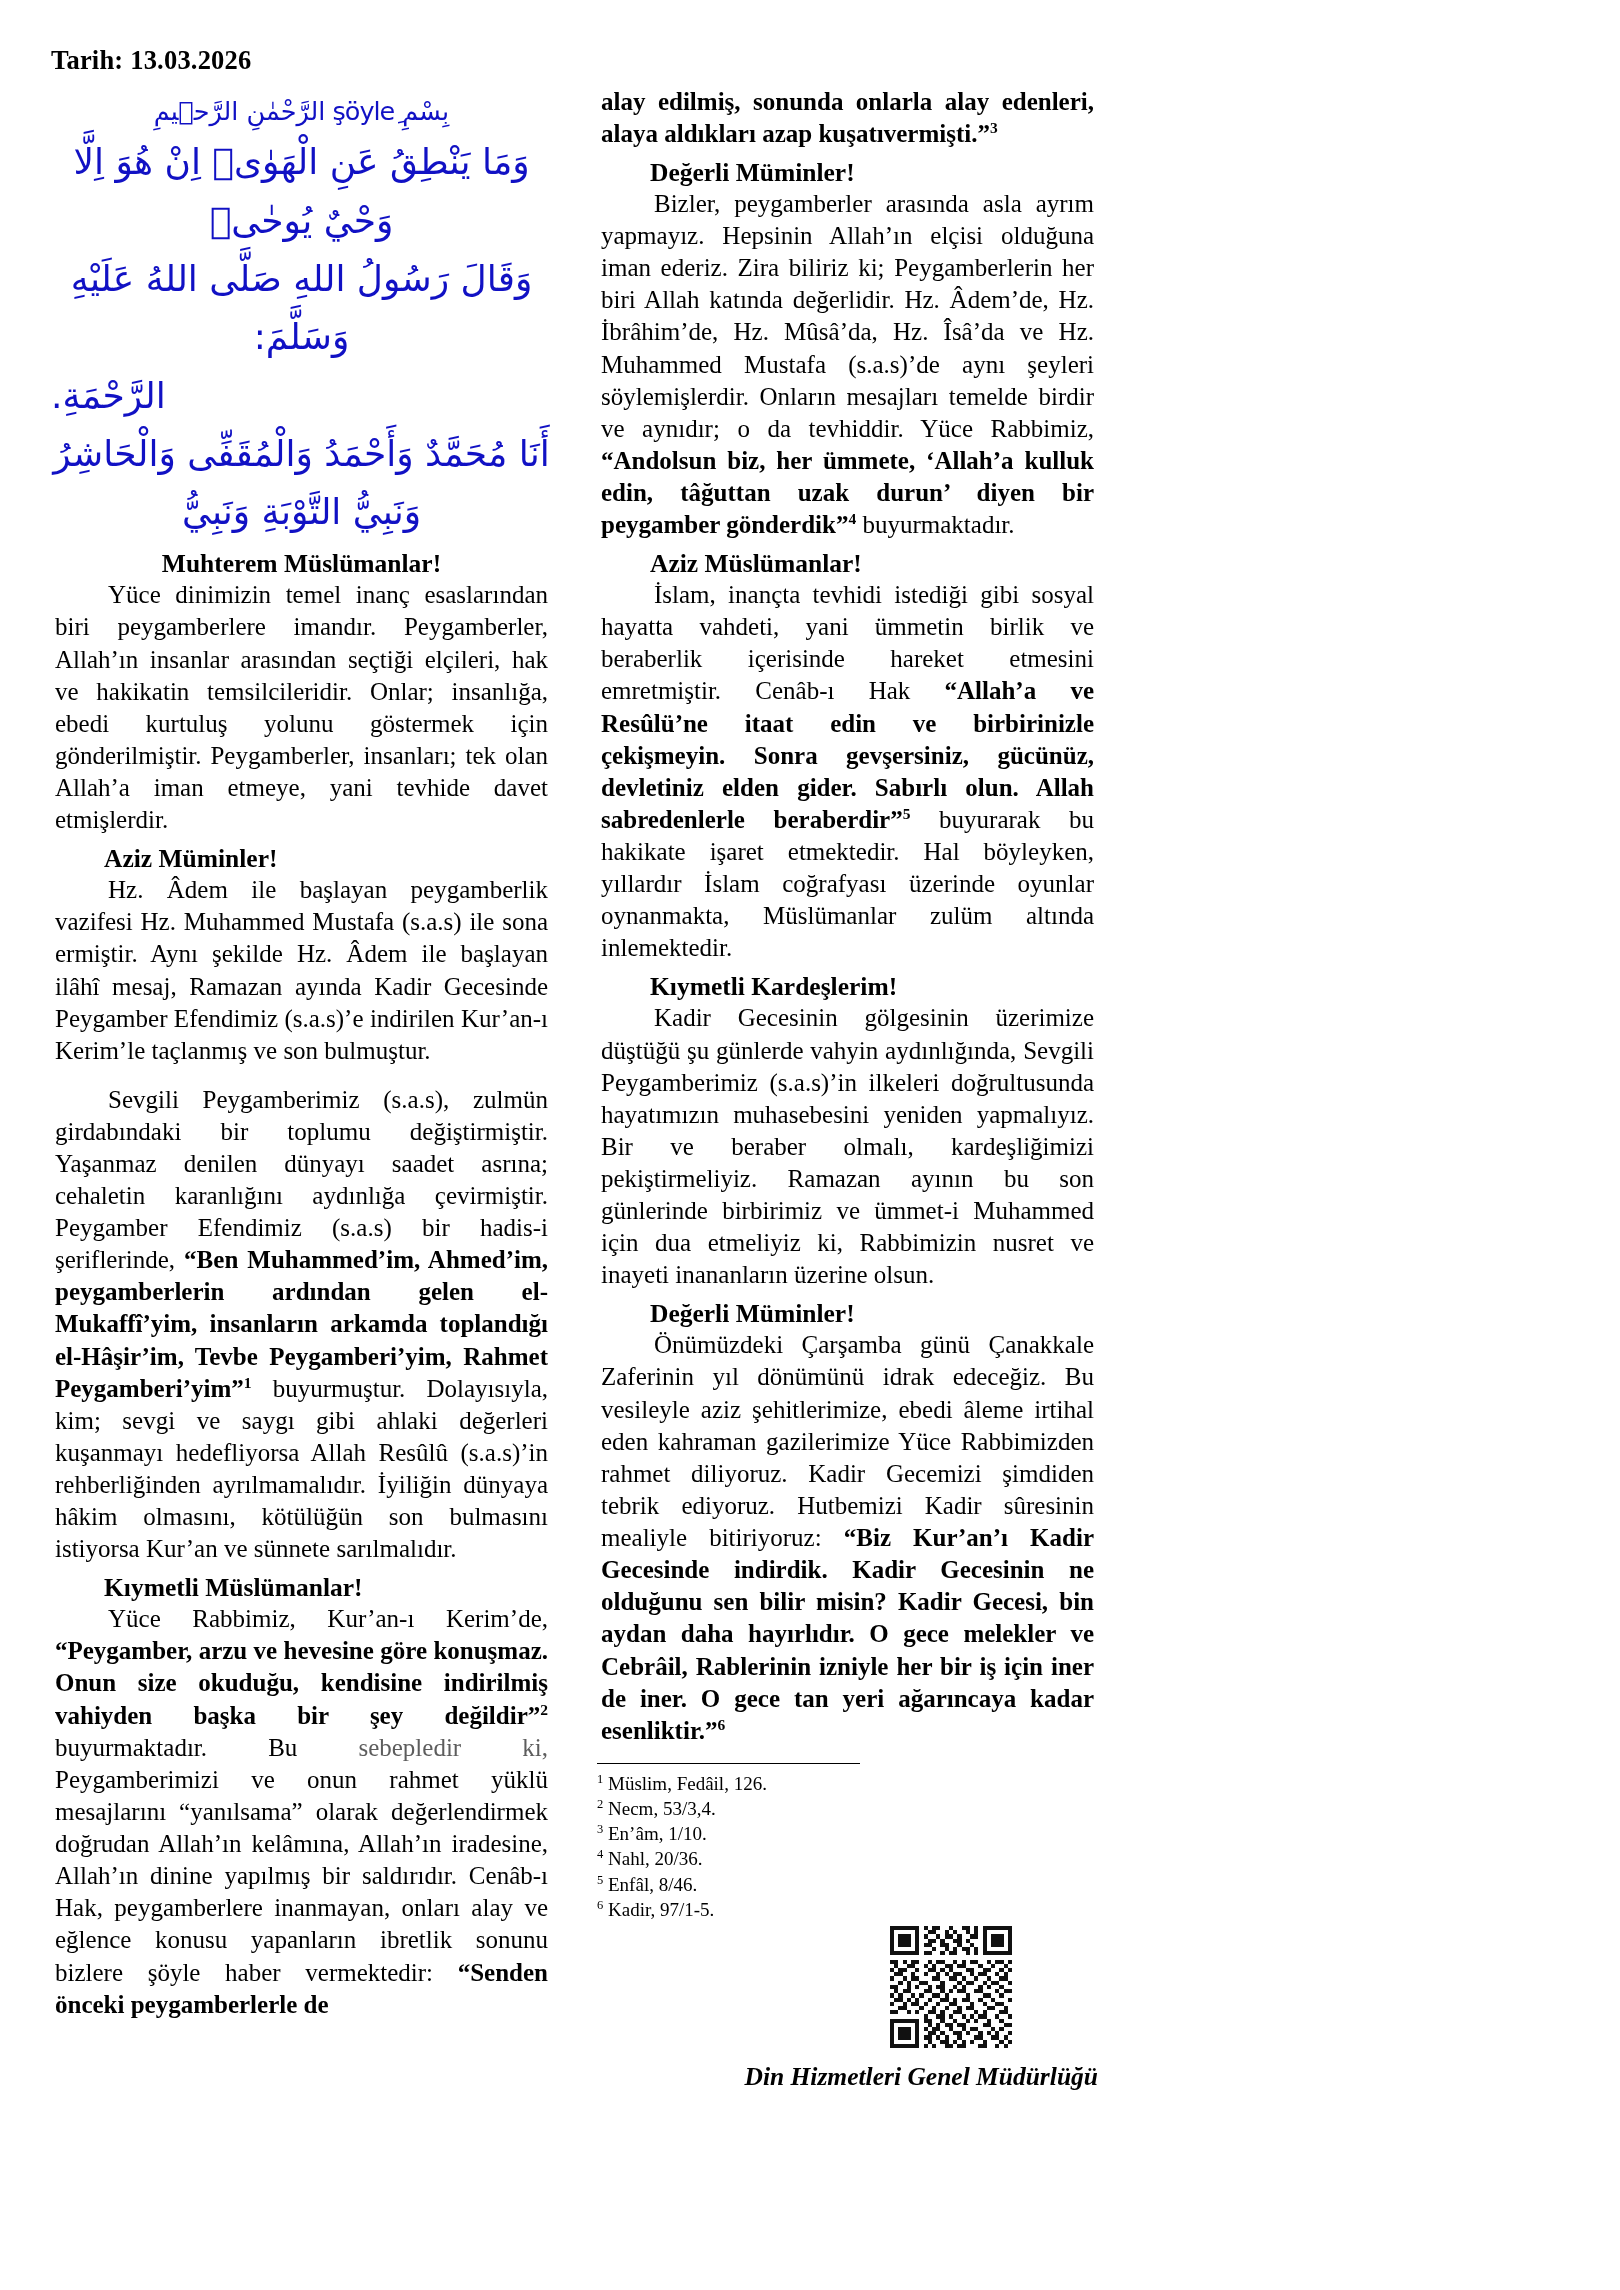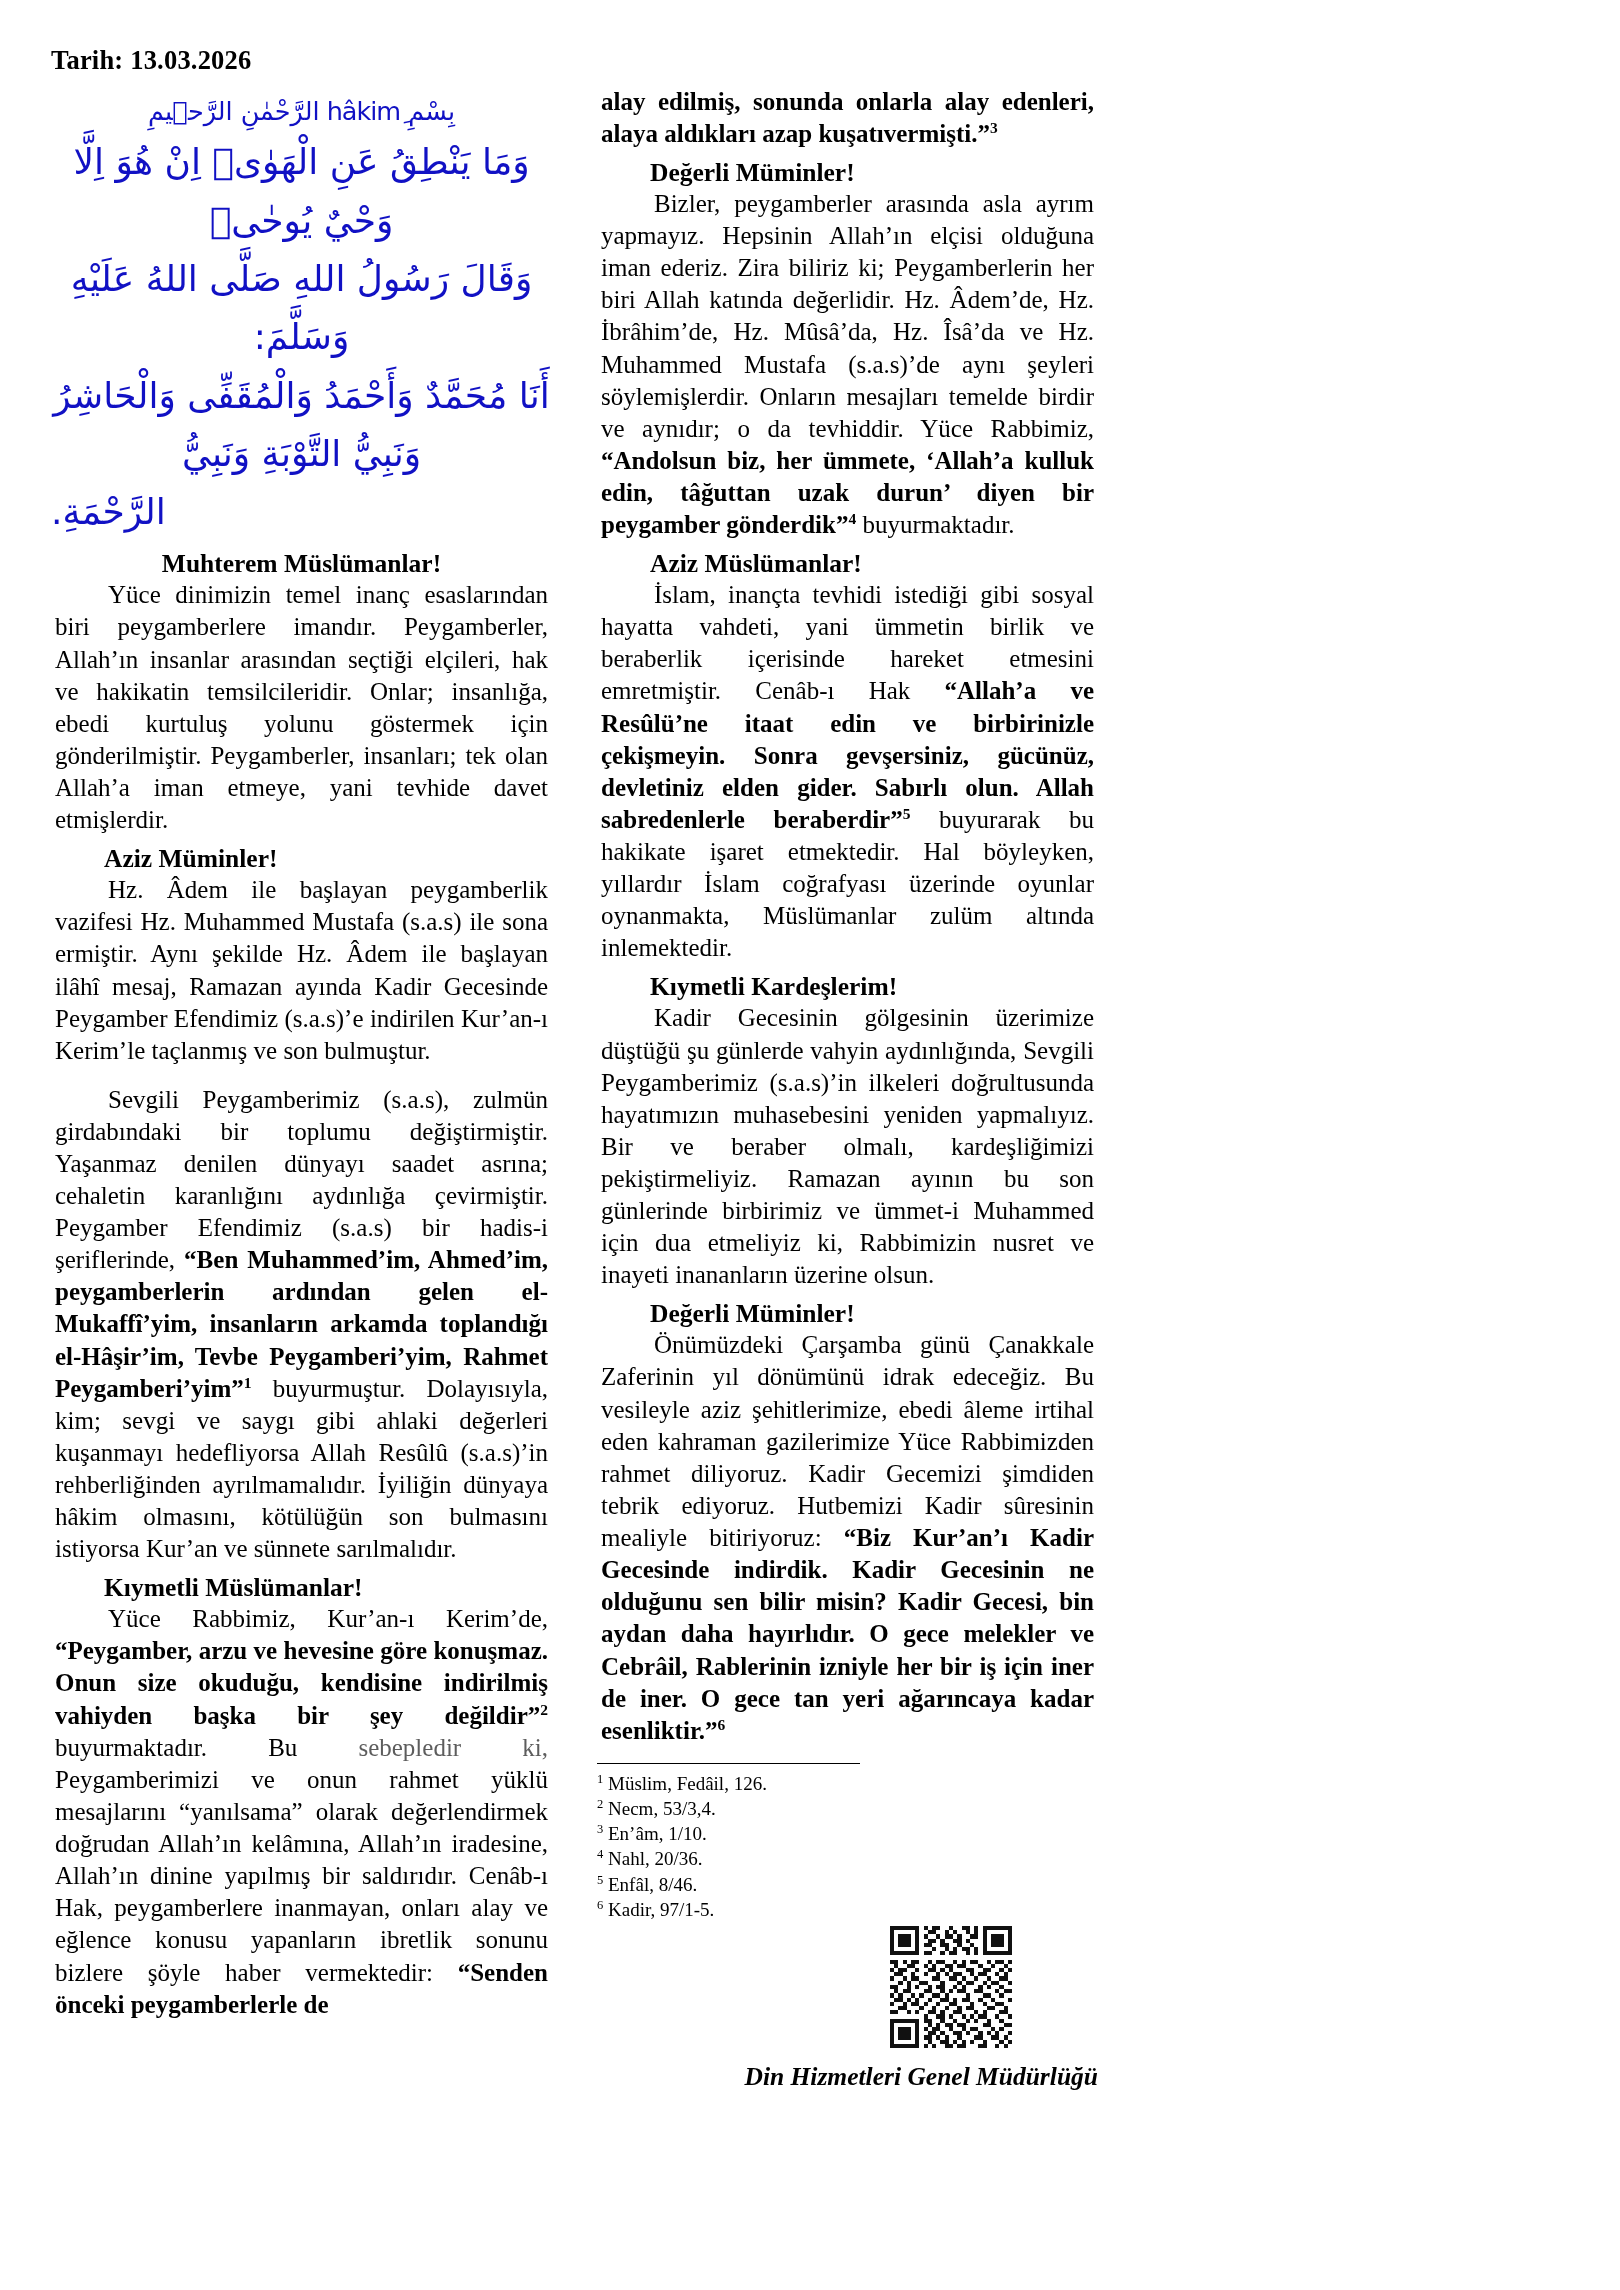--- a/index.html
+++ b/index.html
@@ -122,26 +122,26 @@
 
 <div class="page">
 
   <div class="date-line">Tarih: 13.03.2026</div>
 
   <div class="cols">
 
     <div class="col">
 
       <div class="arabic-block">
-        <div class="besmele">بِسْمِ hâkimِ الرَّحْمٰنِ الرَّح۪يمِ</div>
+        <div class="besmele">بِسْمِ şöyleِ الرَّحْمٰنِ الرَّح۪يمِ</div>
         <div class="ayet">
           <span class="ln">وَمَا يَنْطِقُ عَنِ الْهَوٰىۚ اِنْ هُوَ اِلَّا وَحْيٌ يُوحٰىۙ</span>
           <span class="ln">وَقَالَ رَسُولُ اللهِ صَلَّى اللهُ عَلَيْهِ وَسَلَّمَ:</span>
+          <span class="ln last">الرَّحْمَةِ.</span>
           <span class="ln">أَنَا مُحَمَّدٌ وَأَحْمَدُ وَالْمُقَفِّى وَالْحَاشِرُ وَنَبِيُّ التَّوْبَةِ وَنَبِيُّ</span>
-          <span class="ln last">الرَّحْمَةِ.</span>
         </div>
       </div>
 
 
       <div class="salutation center">Muhterem Müslümanlar!</div>
       <p class="body tight">Yüce dinimizin temel inanç esaslarından biri peygamberlere imandır. Peygamberler, Allah’ın insanlar arasından seçtiği elçileri, hak ve hakikatin temsilcileridir. Onlar; insanlığa, ebedi kurtuluş yolunu göstermek için gönderilmiştir. Peygamberler, insanları; tek olan Allah’a iman etmeye, yani tevhide davet etmişlerdir.</p>
 
       <div class="salutation">Aziz Müminler!</div>
       <p class="body tight">Hz. Âdem ile başlayan peygamberlik vazifesi Hz. Muhammed Mustafa (s.a.s) ile sona ermiştir. Aynı şekilde Hz. Âdem ile başlayan ilâhî mesaj, Ramazan ayında Kadir Gecesinde Peygamber Efendimiz (s.a.s)’e indirilen Kur’an-ı Kerim’le taçlanmış ve son bulmuştur.</p>
 

